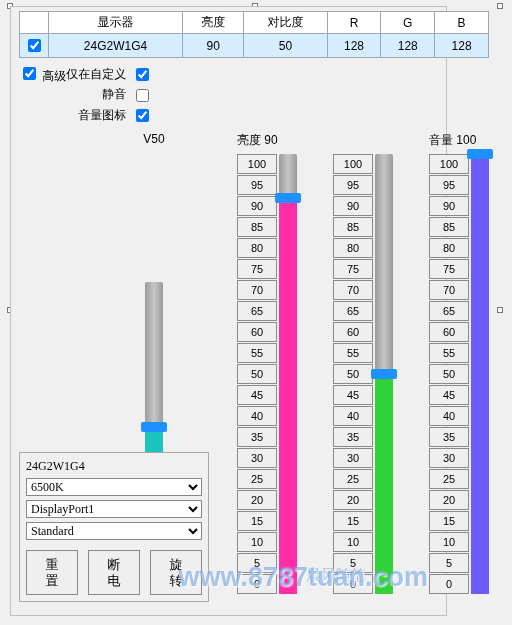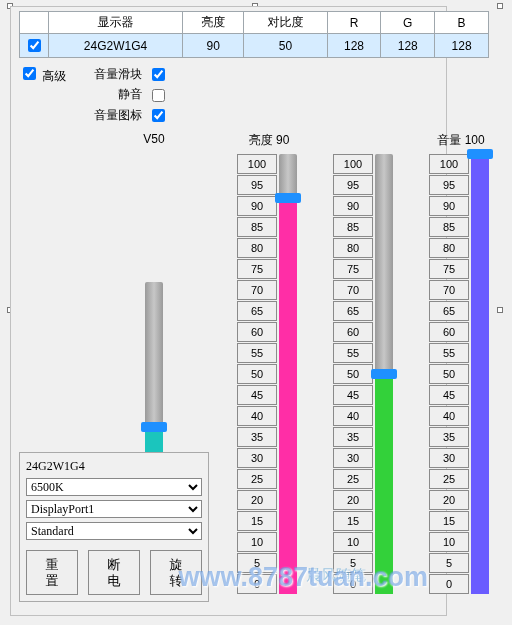--- a/index.html
+++ b/index.html
@@ -38,21 +38,20 @@
     padding: 2px 4px;
     text-align: center;
     font-weight: normal;
   }
   table.grid td.row-sel { background: #d6ecff; }
   .chk { width: 18px; }
   .row2 {
     margin: 6px 8px 0 8px;
     display: flex;
     align-items: flex-start;
-    gap: 28px;
   }
   .row2 .left { flex: 0 0 auto; }
   .row2 .mid { flex: 1; text-align: center; }
   .row2 .right { flex: 0 0 auto; text-align: right; }
   .btn {
     display: inline-block;
     min-width: 50px;
     padding: 2px 10px;
     margin: 1px 0;
     border: 1px solid #8a8a8a;
@@ -102,21 +101,21 @@
     border-radius: 2px;
   }
 
   .scale-col {
     position: absolute;
     top: 0;
     height: 100%;
     width: 64px;
   }
   .scale-header {
-    text-align: center;
+    text-align: left;
     font-size: 12px;
     height: 22px;
     white-space: nowrap;
   }
   .scale-stack {
     position: absolute;
     top: 22px;
     left: 0;
     bottom: 18px;
     width: 40px;
@@ -244,21 +243,21 @@
 
   <div class="row2">
     <div class="left">
       <label>
         <input type="checkbox" checked="" style="">
         <span>高级</span>
       </label>
     </div>
     <div class="right">
       <div class="opt-line">
-        <span>音量滑块</span>
+        <span>仅在自定义</span>
         <input type="checkbox" checked="" style="">
       </div>
       <div class="opt-line">
         <span>静音</span>
         <input type="checkbox" style="">
       </div>
       <div class="opt-line">
         <span>音量图标</span>
         <input type="checkbox" checked="" style="">
       </div>

